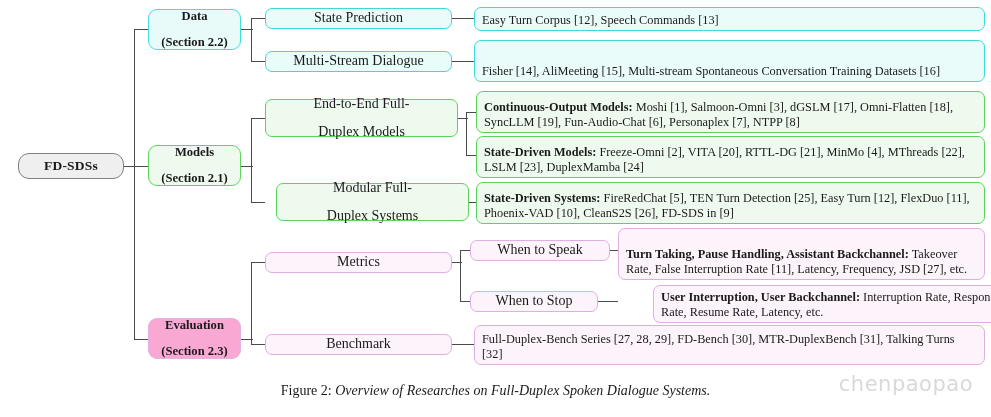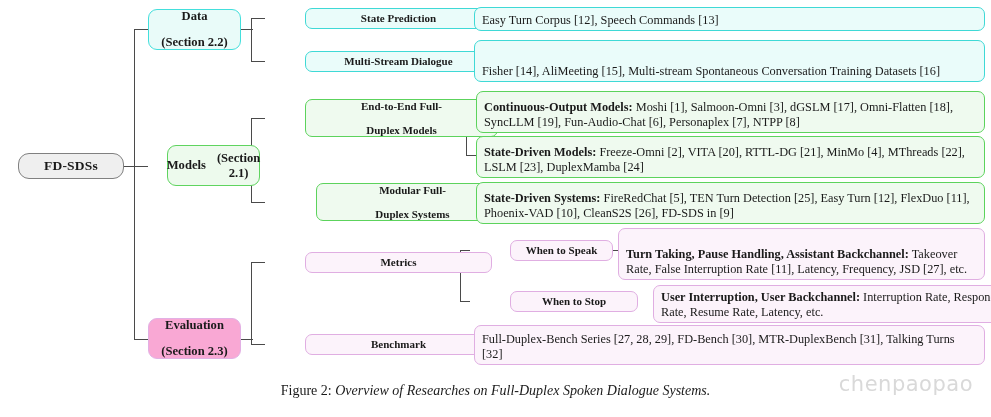--- a/index.html
+++ b/index.html
@@ -24,21 +24,21 @@
   .c-cy{background:#e9fbf9;border-color:#43dfdc;}
   .c-cy-leaf{background:#eafcfa;border-color:#3fd9d6;border-radius:7px;}
   
   .c-gr{background:#edfaed;border-color:#5fd45f;}
   .c-gr-leaf{background:#effaef;border-color:#5cd35c;border-radius:7px;}
   
   .c-pk{background:#f9a8d4;border-color:#e2b0e4;}
   .c-pk-leaf{background:#fcf3fb;border-color:#e0aee2;border-radius:7px;}
 
   .lvl1{font-size:12.6px;font-weight:bold;}
-  .lvl2{font-size:11px;font-weight:bold;margin-left:40px;}
+  .lvl2{font-size:14px;font-weight:normal;}
   .leaf{font-size:12.3px;font-weight:normal;padding:3px 7px;align-items:flex-end;}
   .leaf .txt{padding-top:1px;}
   .leaf b{font-weight:bold;}
 
   
   .ln{position:absolute;background:#4a4a4a;}
   .lnh{height:1.4px;}
   .lnv{width:1.4px;}
 
   
@@ -114,21 +114,21 @@
     <span class="txt">Multi-Stream Dialogue</span>
   </div>
 
   <div class="node c-cy-leaf left leaf" style="left:474px;top:7px;width:511px;height:24px;">
     <span class="txt">Easy Turn Corpus [12], Speech Commands [13]</span>
   </div>
   <div class="node c-cy-leaf left leaf" style="left:474px;top:40px;width:511px;height:42px;">
     <span class="txt">Fisher [14], AliMeeting [15], Multi-stream Spontaneous Conversation Training Datasets [16]</span>
   </div>
 
-  <div class="node c-gr center lvl1" style="left:148px;top:145px;width:93px;height:41px;justify-content:center;margin-left:19px;">
+  <div class="node c-gr center lvl1" style="left:148px;top:145px;width:93px;height:41px;flex-direction:column;justify-content:center;">
     <span>Models</span>
     <span>(Section 2.1)</span>
   </div>
 
   <div class="node c-gr-leaf center lvl2" style="left:265px;top:99px;width:193px;height:38px;flex-direction:column;justify-content:center;">
     <span>End-to-End Full-</span>
     <span>Duplex Models</span>
   </div>
   <div class="node c-gr-leaf center lvl2" style="left:276px;top:183px;width:193px;height:38px;flex-direction:column;justify-content:center;">
     <span>Modular Full-</span>
@@ -159,21 +159,21 @@
     <span>(Section 2.3)</span>
   </div>
 
   <div class="node c-pk-leaf center lvl2" style="left:265px;top:252px;width:187px;height:21px;">
     <span class="txt">Metrics</span>
   </div>
   <div class="node c-pk-leaf center lvl2" style="left:265px;top:334px;width:187px;height:21px;">
     <span class="txt">Benchmark</span>
   </div>
 
-  <div class="node c-pk-leaf center lvl2" style="left:470px;top:240px;width:103px;height:21px;">
+  <div class="node c-pk-leaf center lvl2" style="left:470px;top:240px;width:140px;height:21px;">
     <span class="txt">When to Speak</span>
   </div>
   <div class="node c-pk-leaf center lvl2" style="left:470px;top:291px;width:128px;height:21px;">
     <span class="txt">When to Stop</span>
   </div>
 
   <div class="node c-pk-leaf left leaf" style="left:618px;top:228px;width:367px;height:52px;">
     <span class="txt">
       <b>Turn Taking, Pause Handling, Assistant Backchannel:</b>
       <span>Takeover Rate, False Interruption Rate [11], Latency, Frequency, JSD [27], etc.</span>

